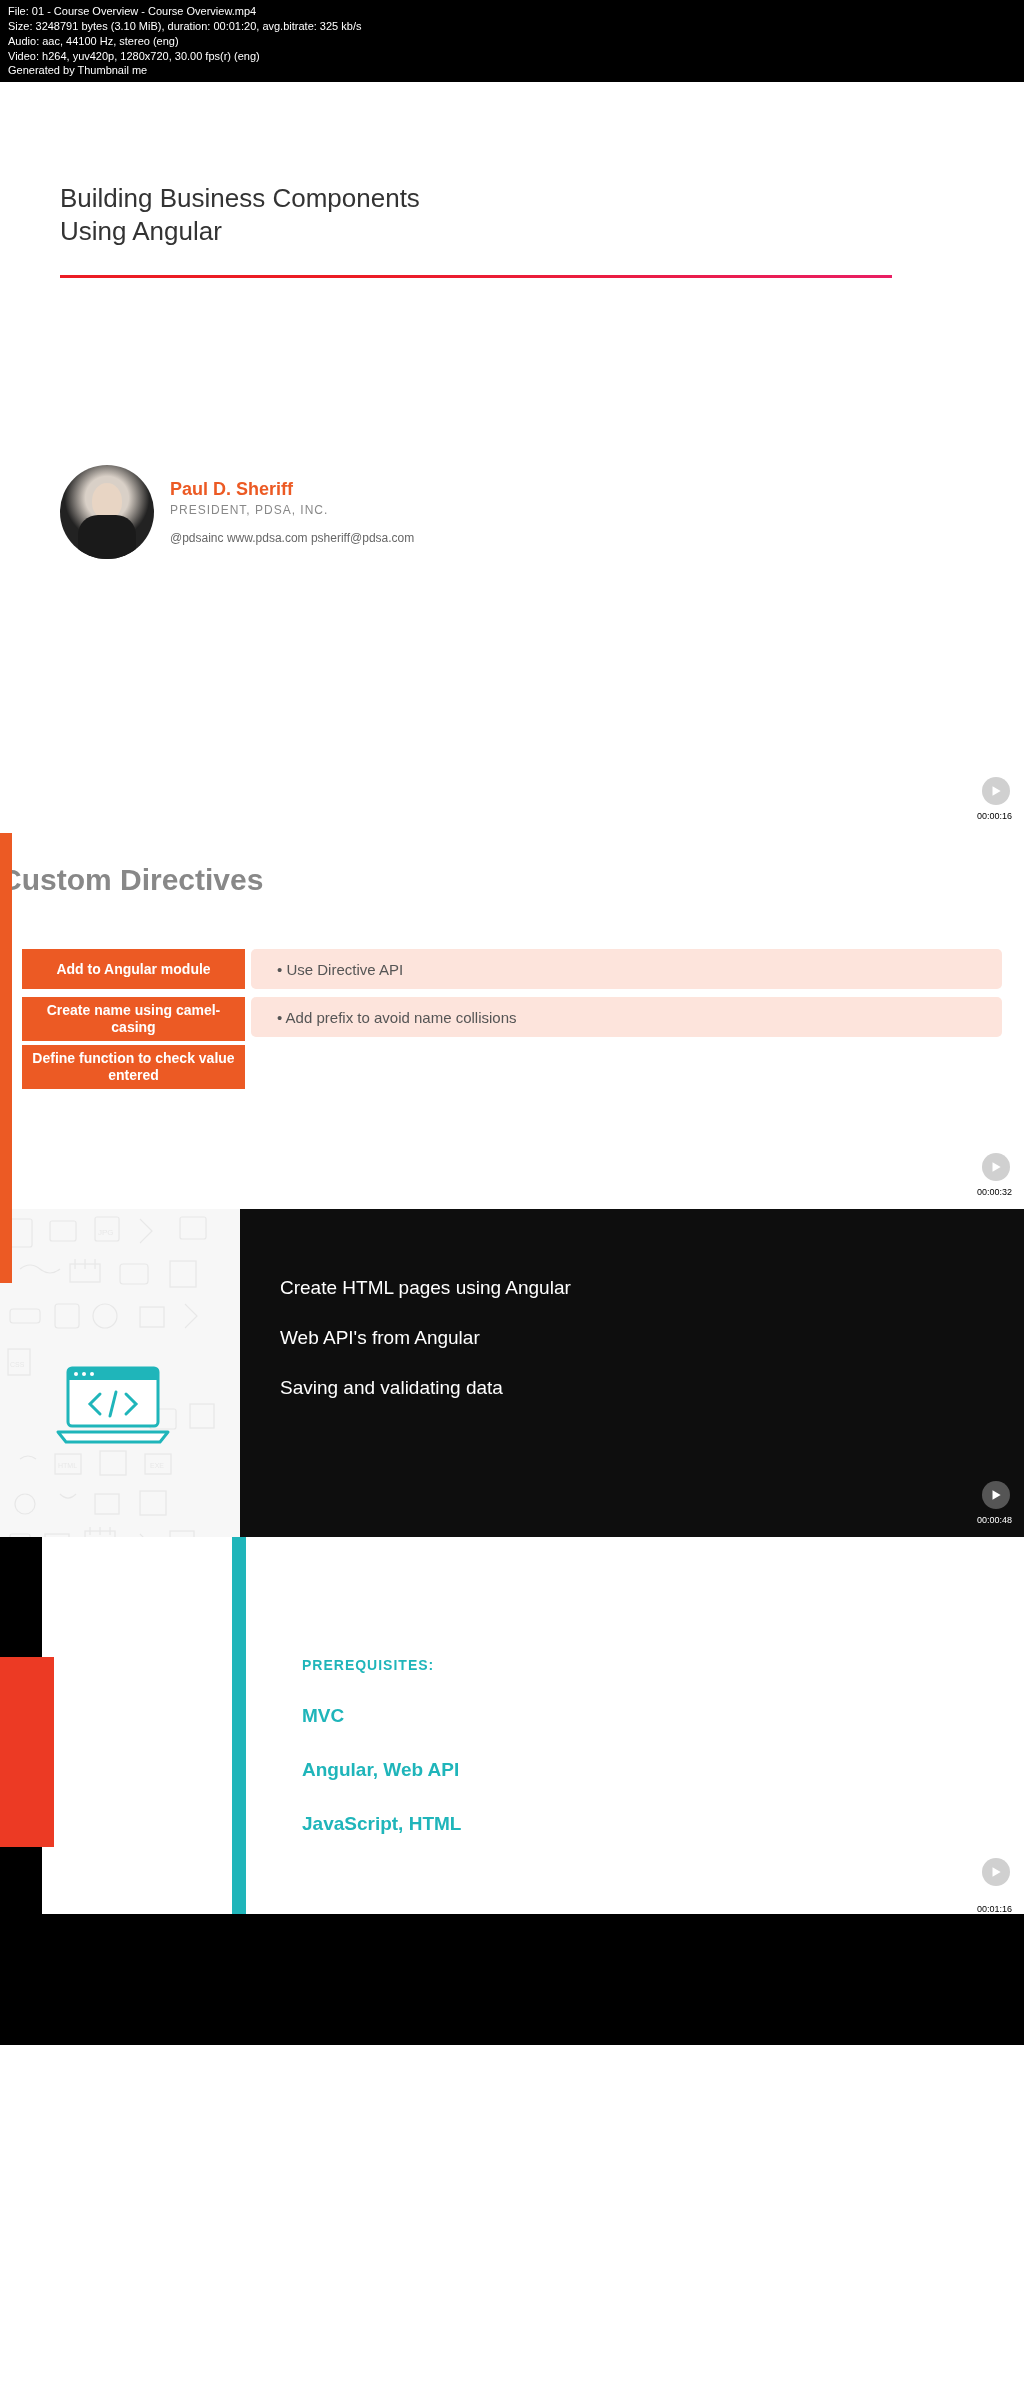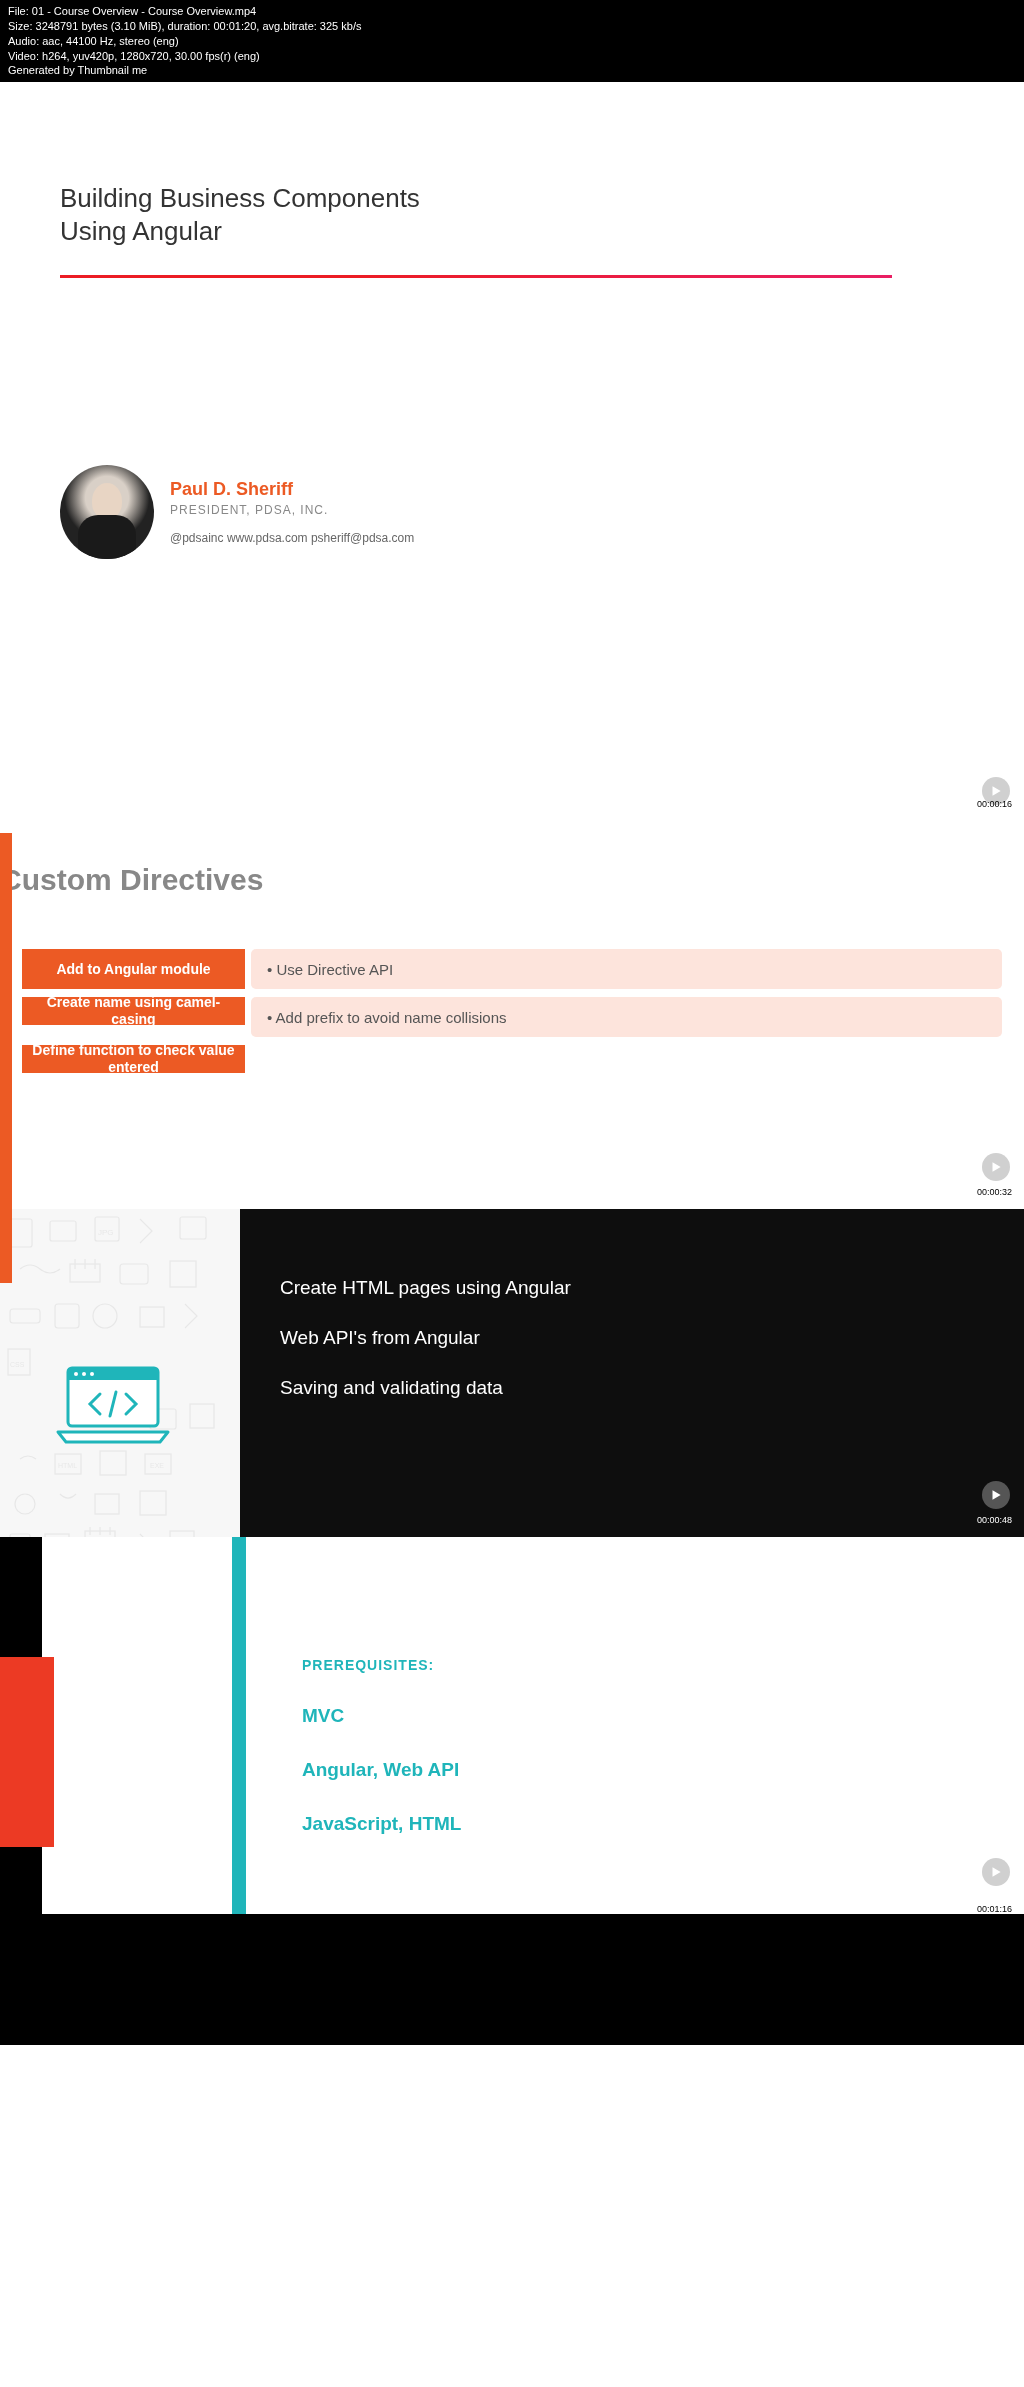--- a/index.html
+++ b/index.html
@@ -19,31 +19,31 @@
 .avatar::before{content:"";position:absolute;top:18px;left:32px;width:30px;height:36px;background:#e8d5c4;border-radius:50% 50% 45% 45%}
 .avatar::after{content:"";position:absolute;top:50px;left:18px;width:58px;height:50px;background:#1a1a1a;border-radius:20px 20px 0 0}
 .author-info{margin-left:16px}
 .author-name{color:#ec5a24;font-size:18px;font-weight:600}
 .author-title{color:#888;font-size:12px;letter-spacing:1px;margin-top:3px}
 .author-contact{color:#666;font-size:12px;margin-top:14px}
 .play-btn{position:absolute;right:14px;width:28px;height:28px;border-radius:50%;background:#d0d0d0;display:flex;align-items:center;justify-content:center}
 .play-btn svg{width:14px;height:14px;fill:#fff}
 .ts{position:absolute;right:12px;font-size:9px;color:#000}
 .s2 .play-btn{bottom:28px}
-.s2 .ts{bottom:24px}
+.s2 .ts{bottom:12px}
 
 
 .slide3{background:#fff;height:376px;position:relative}
 .orange-bar{position:absolute;left:0;top:0;width:12px;height:450px;background:#ec5a24;z-index:2}
 .s3-title{font-size:30px;color:#888;font-weight:700;padding-top:30px}
 .dir-rows{margin-top:52px}
 .dir-row{display:flex;margin-bottom:8px;height:40px}
 .dir-left{background:#ec5a24;color:#fff;width:223px;margin-left:22px;display:flex;align-items:center;justify-content:center;text-align:center;font-size:14px;font-weight:600;border-radius:0;line-height:1.2;padding:0 6px}
-.dir-right{background:#fde4dc;color:#555;flex:1;margin-left:6px;margin-right:22px;display:flex;align-items:center;padding-left:16px;font-size:15px;border-radius:5px}
-.dir-left.tall{height:28px}
+.dir-right{background:#fde4dc;color:#555;flex:1;margin-left:6px;margin-right:22px;display:flex;align-items:center;padding-left:26px;font-size:15px;border-radius:5px}
+.dir-left.tall{height:44px}
 .s3 .play-btn{bottom:28px}
 .s3 .ts{bottom:12px}
 
 
 .slide4{height:328px;display:flex;position:relative}
 .s4-left{width:240px;background:#f7f7f7;position:relative;overflow:hidden}
 .icon-pattern{position:absolute;inset:0;opacity:0.25}
 .icon-pattern svg{stroke:#999;fill:none;stroke-width:1.5}
 .laptop-icon{position:absolute;left:54px;top:155px;z-index:3}
 .s4-right{flex:1;background:#0e0e0e;color:#fff;padding:68px 0 0 40px}

